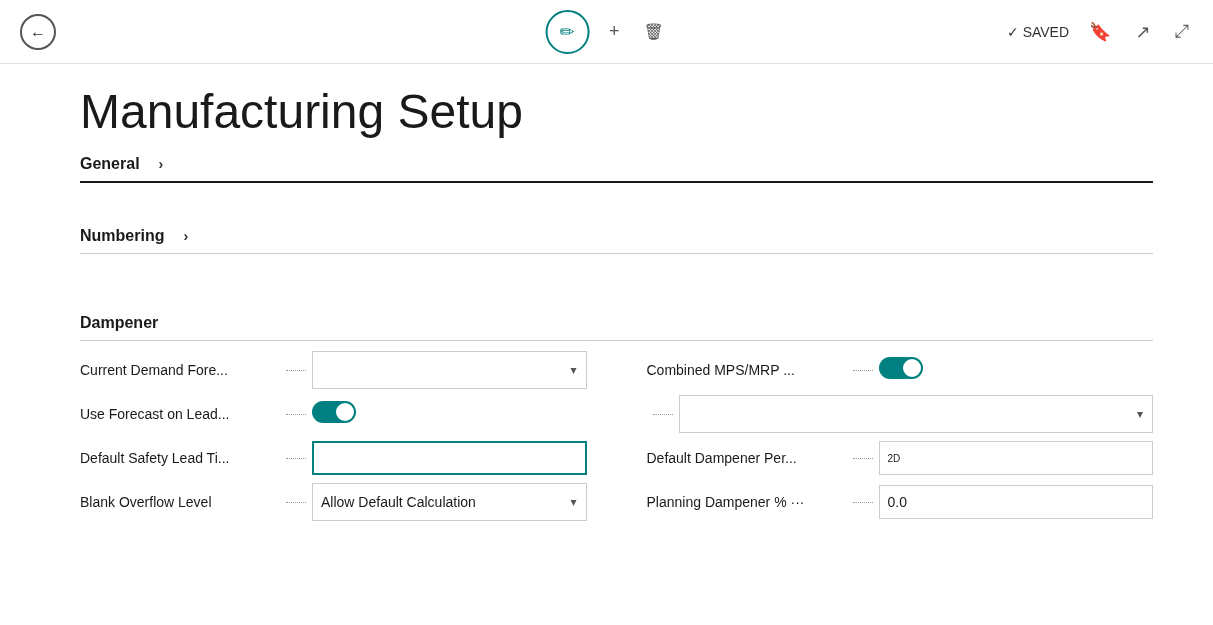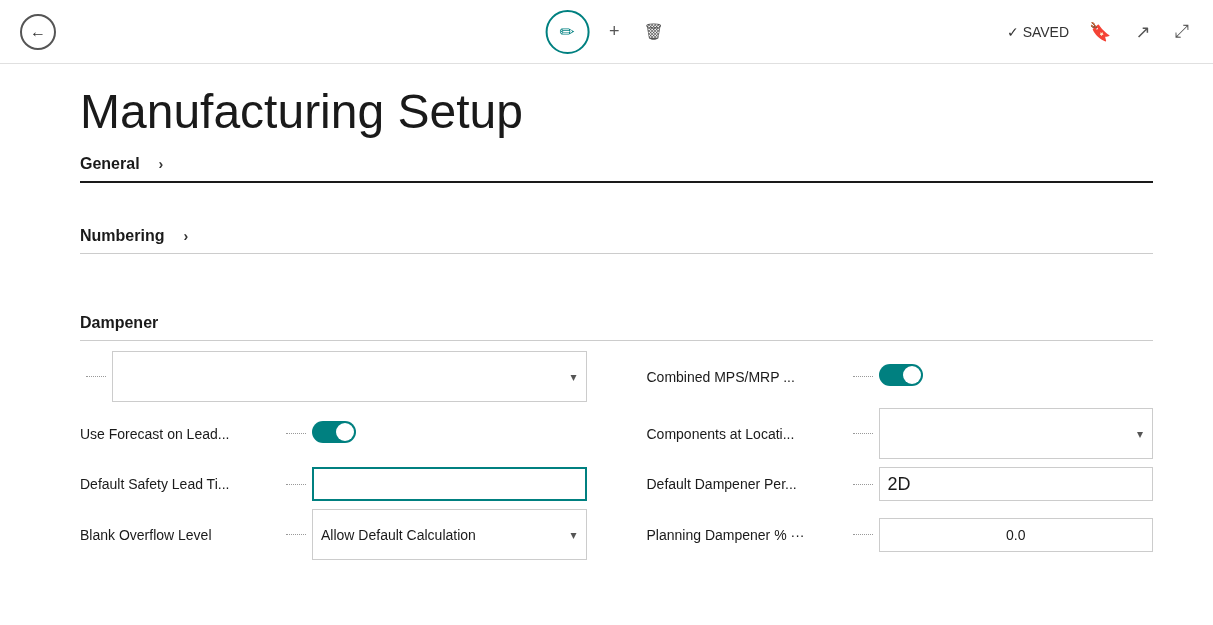--- a/index.html
+++ b/index.html
@@ -144,36 +144,36 @@
 
     .field-control {
       flex: 1;
     }
 
     .input-text {
       width: 100%;
       height: 34px;
       border: 1px solid #ccc;
       padding: 0 8px;
-      font-size: 18px;
+      font-size: 10px;
       color: #1a1a1a;
       outline: none;
     }
 
     .input-text.focused {
       border: 2px solid #008080;
     }
 
     .select-wrapper {
       position: relative;
       width: 100%;
     }
     .select-wrapper select {
       width: 100%;
-      height: 51px;
+      height: 38px;
       border: 1px solid #ccc;
       padding: 0 8px;
       font-size: 14px;
       color: #1a1a1a;
       appearance: none;
       background: white;
       cursor: pointer;
     }
     .select-arrow {
       position: absolute;
@@ -206,21 +206,21 @@
       transition: right 0.2s;
     }
 
     .input-number {
       width: 100%;
       height: 34px;
       border: 1px solid #ccc;
       padding: 0 8px;
       font-size: 14px;
       color: #1a1a1a;
-      text-align: center;
+      text-align: left;
       outline: none;
     }
 
     .planning-section {
       margin-top: 16px;
     }
 
     .hr-divider {
       border: none;
       border-top: 1px solid #ccc;
@@ -293,20 +293,21 @@
     <div style="margin-bottom:8px;">
       <span class="section-title">
         <span>Dampener</span>
       </span>
     </div>
     <hr class="hr-divider">
 
     <div class="fields-grid">
 
       <div class="field-row">
+        <span class="field-label">Current Demand Fore...</span>
         <span class="field-dots"></span>
         <div class="field-control select-wrapper">
           <select>
             <option value=""></option>
           </select>
           <span class="select-arrow">▾</span>
         </div>
       </div>
 
       <div class="field-row">
@@ -323,21 +324,20 @@
         <span class="field-label">Use Forecast on Lead...</span>
         <span class="field-dots"></span>
         <div class="field-control">
           <div class="toggle-switch">
             <div class="knob"></div>
           </div>
         </div>
       </div>
 
       <div class="field-row">
-        <span class="field-label">Components at Locati...</span>
         <span class="field-dots"></span>
         <div class="field-control select-wrapper">
           <select>
             <option value=""></option>
           </select>
           <span class="select-arrow">▾</span>
         </div>
       </div>
 
       <div class="field-row">

